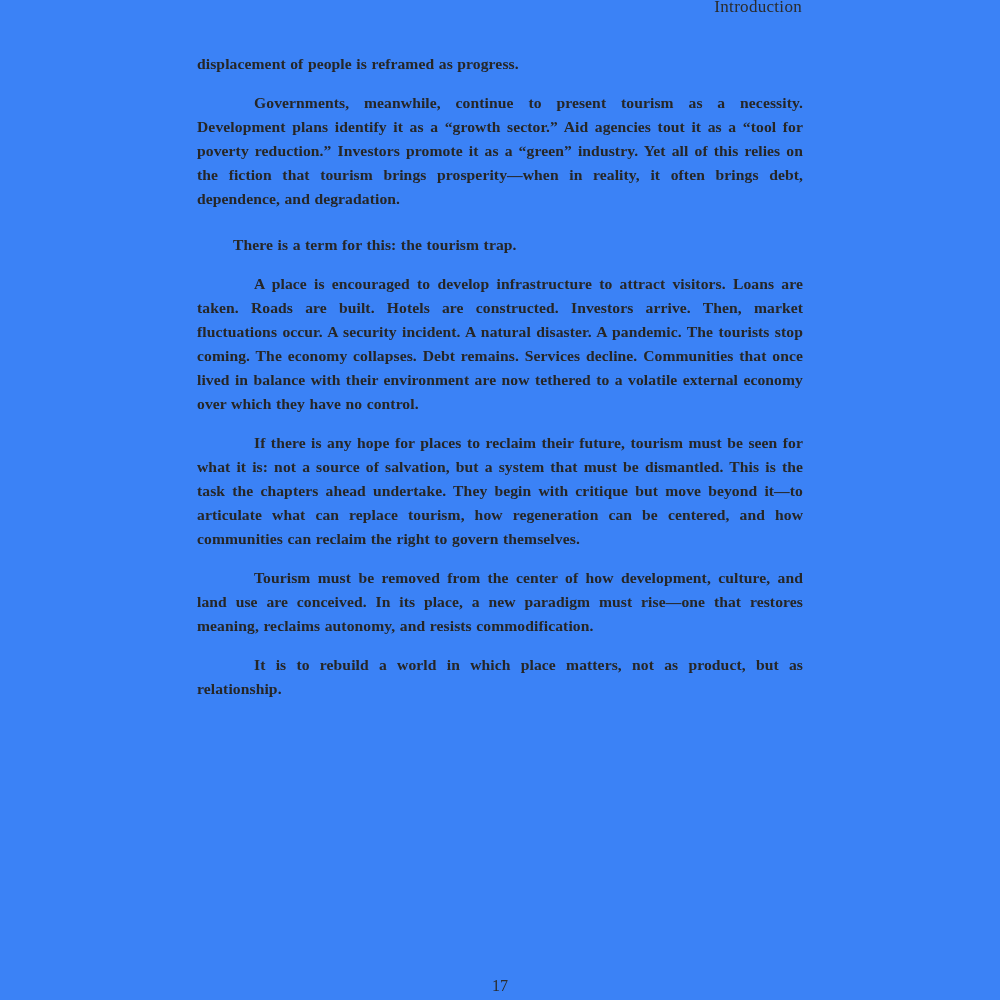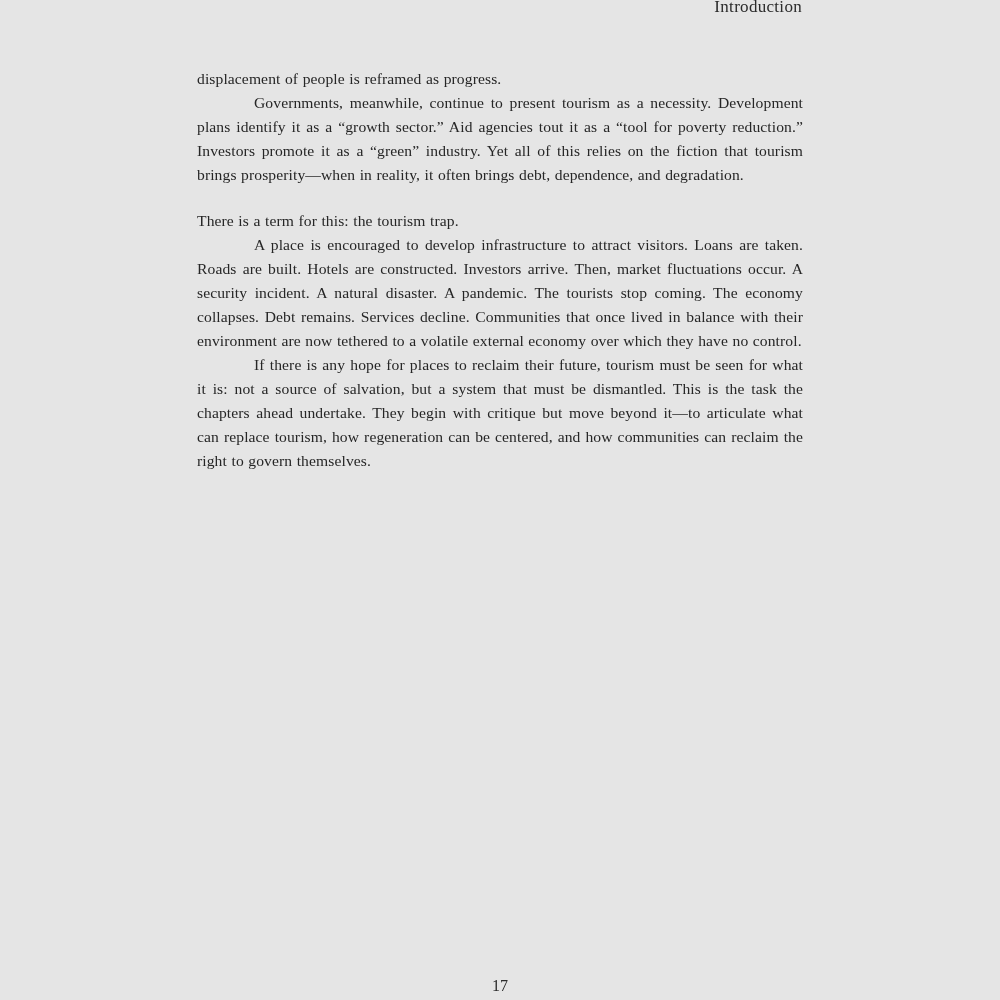--- a/index.html
+++ b/index.html
@@ -4,63 +4,66 @@
 <style>
   html, body {
     margin: 0;
     padding: 0;
     background: #ffffff;
   }
   .page {
     position: relative;
     width: 1000px;
     height: 1000px;
-    background: #e5e5e5;
+    background: #3b82f6;
     font-family: "Liberation Serif", "DejaVu Serif", serif;
     color: #262626;
     overflow: hidden;
   }
   .running-head {
     position: absolute;
     top: -3px;
     right: 198px;
     font-size: 17px;
     line-height: 20px;
     letter-spacing: 0.3px;
     color: #2b2b2b;
   }
   .body-text {
     position: absolute;
     left: 197px;
-    top: 67px;
+    top: 52px;
     width: 606px;
+    font-weight: bold;
   }
   .body-text p {
     margin: 0;
     font-size: 15.6px;
     line-height: 24px;
     letter-spacing: 0.1px;
     word-spacing: 0.5px;
   }
   
   p.cont {
     margin-top: 0;
     text-indent: 0;
     text-align: justify;
   }
   
   p.body-para {
+    margin-top: 15px;
     text-indent: 57px;
     text-align: justify;
   }
   
   p.plain {
     margin-top: 22px;
     text-indent: 0;
     text-align: left;
+    margin-left: 36px;
   }
   .page-number {
     position: absolute;
     top: 976px;
     left: 0;
     width: 1000px;
     text-align: center;
     font-size: 16px;
     line-height: 20px;
     color: #2b2b2b;
@@ -72,17 +75,19 @@
 <div class="page">
 
   <div class="running-head">Introduction</div>
 
   <div class="body-text">
     <p class="cont">displacement of people is reframed as progress.</p>
     <p class="body-para">Governments, meanwhile, continue to present tourism as a necessity. Development plans identify it as a “growth sector.” Aid agencies tout it as a “tool for poverty reduction.” Investors promote it as a “green” industry. Yet all of this relies on the fiction that tourism brings prosperity—when in reality, it often brings debt, dependence, and degradation.</p>
     <p class="plain">There is a term for this: the tourism trap.</p>
     <p class="body-para">A place is encouraged to develop infrastructure to attract visitors. Loans are taken. Roads are built. Hotels are constructed. Investors arrive. Then, market fluctuations occur. A security incident. A natural disaster. A pandemic. The tourists stop coming. The economy collapses. Debt remains. Services decline. Communities that once lived in balance with their environment are now tethered to a volatile external economy over which they have no control.</p>
     <p class="body-para">If there is any hope for places to reclaim their future, tourism must be seen for what it is: not a source of salvation, but a system that must be dismantled. This is the task the chapters ahead undertake. They begin with critique but move beyond it—to articulate what can replace tourism, how regeneration can be centered, and how communities can reclaim the right to govern themselves.</p>
+    <p class="body-para">Tourism must be removed from the center of how development, culture, and land use are conceived. In its place, a new paradigm must rise—one that restores meaning, reclaims autonomy, and resists commodification.</p>
+    <p class="body-para">It is to rebuild a world in which place matters, not as product, but as relationship.</p>
   </div>
 
   <div class="page-number">17</div>
 
 </div>
 
 </body></html>

